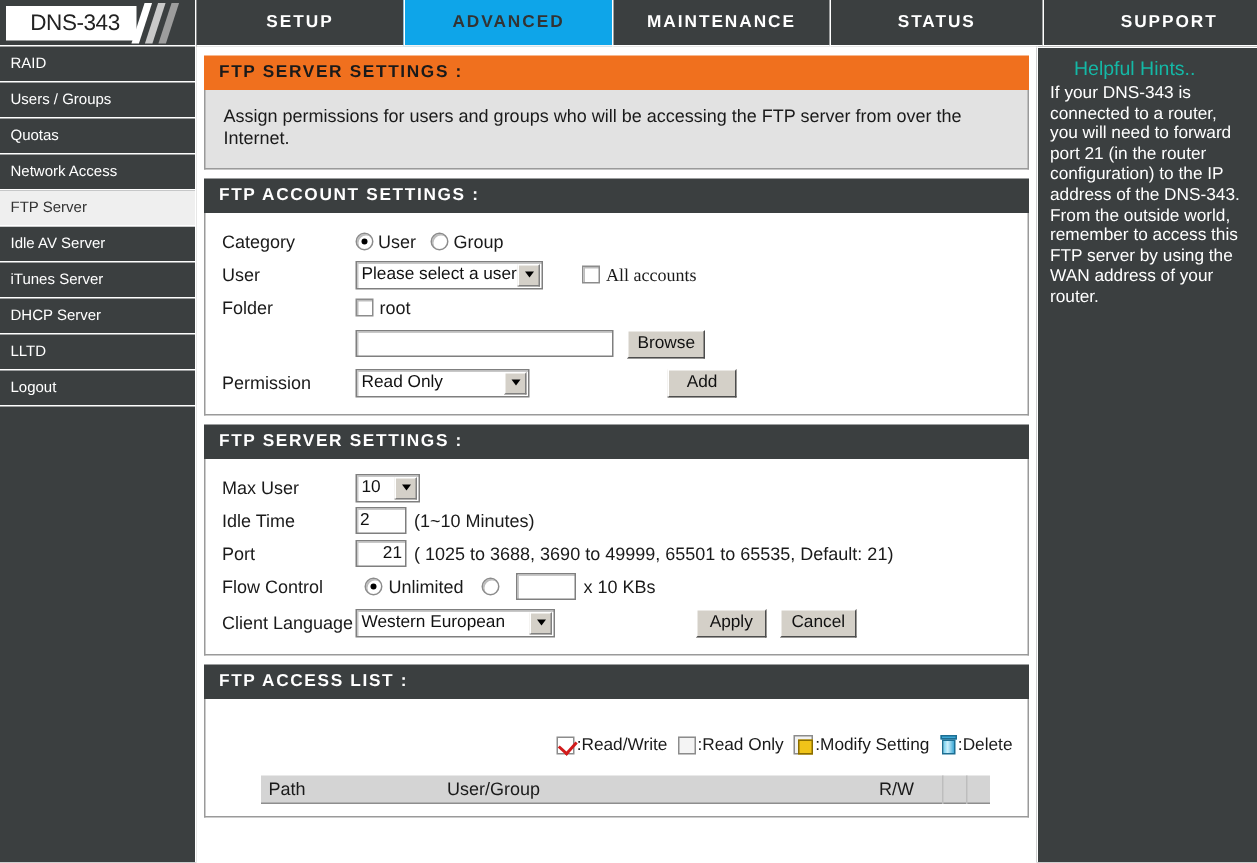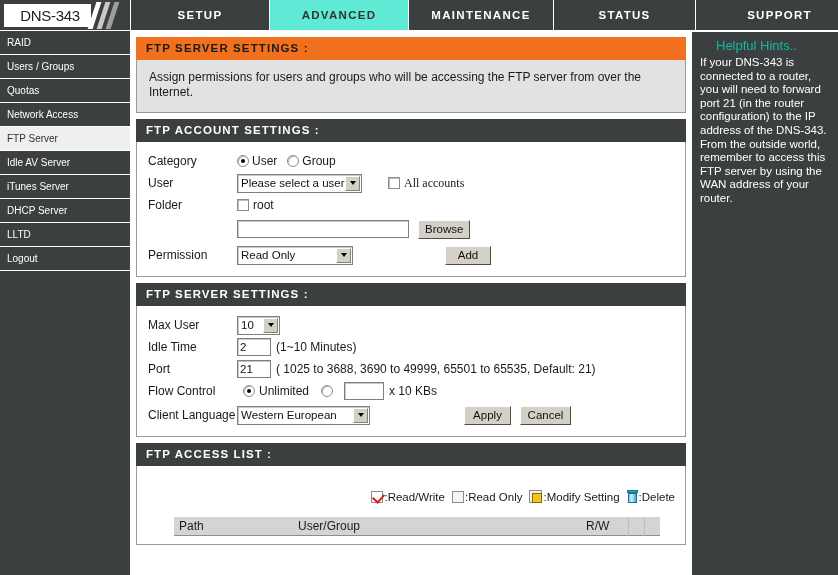--- a/index.html
+++ b/index.html
@@ -82,21 +82,21 @@
     color: #ffffff;
     font-size: 11.5px;
     font-weight: bold;
     letter-spacing: 1.3px;
     border-left: 1px solid #ffffff;
     border-bottom: 1px solid #ffffff;
     cursor: pointer;
   }
   .tab:first-child { border-left: none; }
   .tab.active {
-    background: #5eead4;
+    background: #0ea5e9;
     color: #333333;
     border-bottom: 1px solid #f3f3f3;
   }
   .tab-setup       { width: 138px; }
   .tab-advanced    { width: 139px; }
   .tab-maintenance { width: 145px; }
   .tab-status      { width: 142px; }
   .tab-support     { width: 168px; }
 
   
@@ -469,21 +469,21 @@
             <div class="lbl">Idle Time</div>
             <div class="fields">
               <input class="txt" style="width: 34px;" type="text" value="2">
               <span class="ftext" style="margin-left:5px;">(1~10 Minutes)</span>
             </div>
           </div>
 
           <div class="row">
             <div class="lbl">Port</div>
             <div class="fields">
-              <input class="txt" style="width: 34px;" type="text" value="21">
+              <input class="txt" style="width: 34px; text-align: right;" type="text" value="21">
               <span class="ftext" style="margin-left:5px;">( 1025 to 3688, 3690 to 49999, 65501 to 65535, Default: 21)</span>
             </div>
           </div>
 
           <div class="row">
             <div class="lbl">Flow Control</div>
             <div class="fields">
               <span class="radio on" style="margin-left:6px;"></span>
               <span class="ftext" style="margin-left:4px;">Unlimited</span>
               <span class="radio" style="margin-left:12px;"></span>

